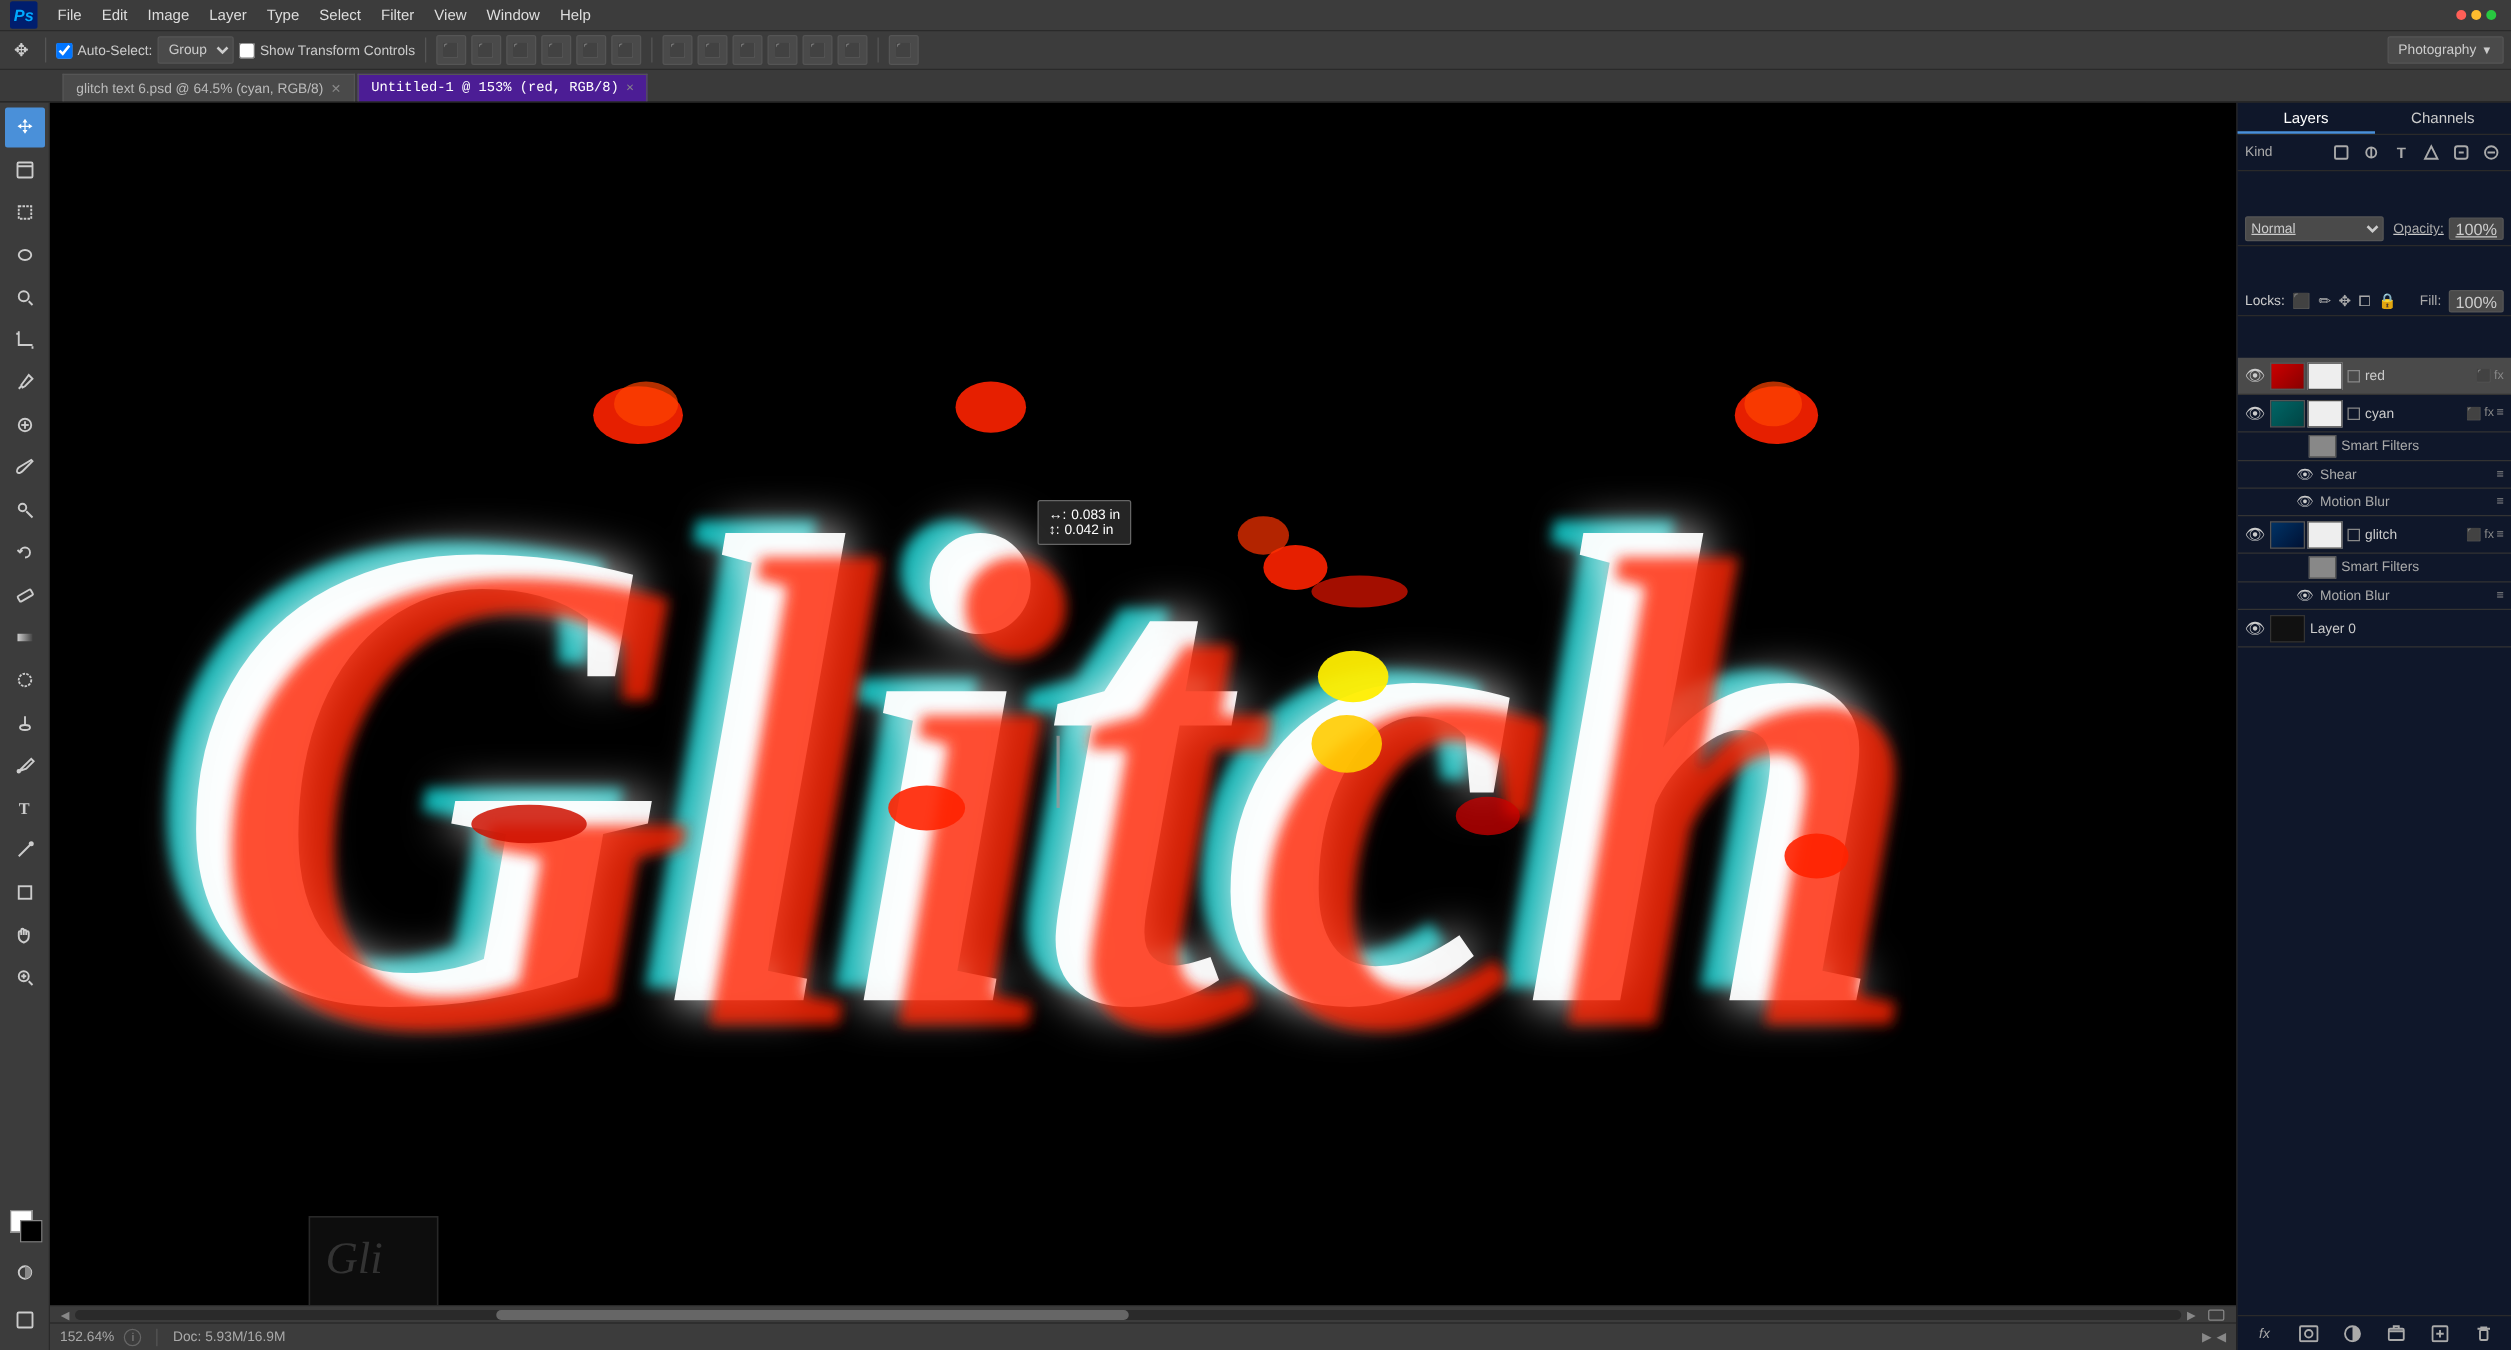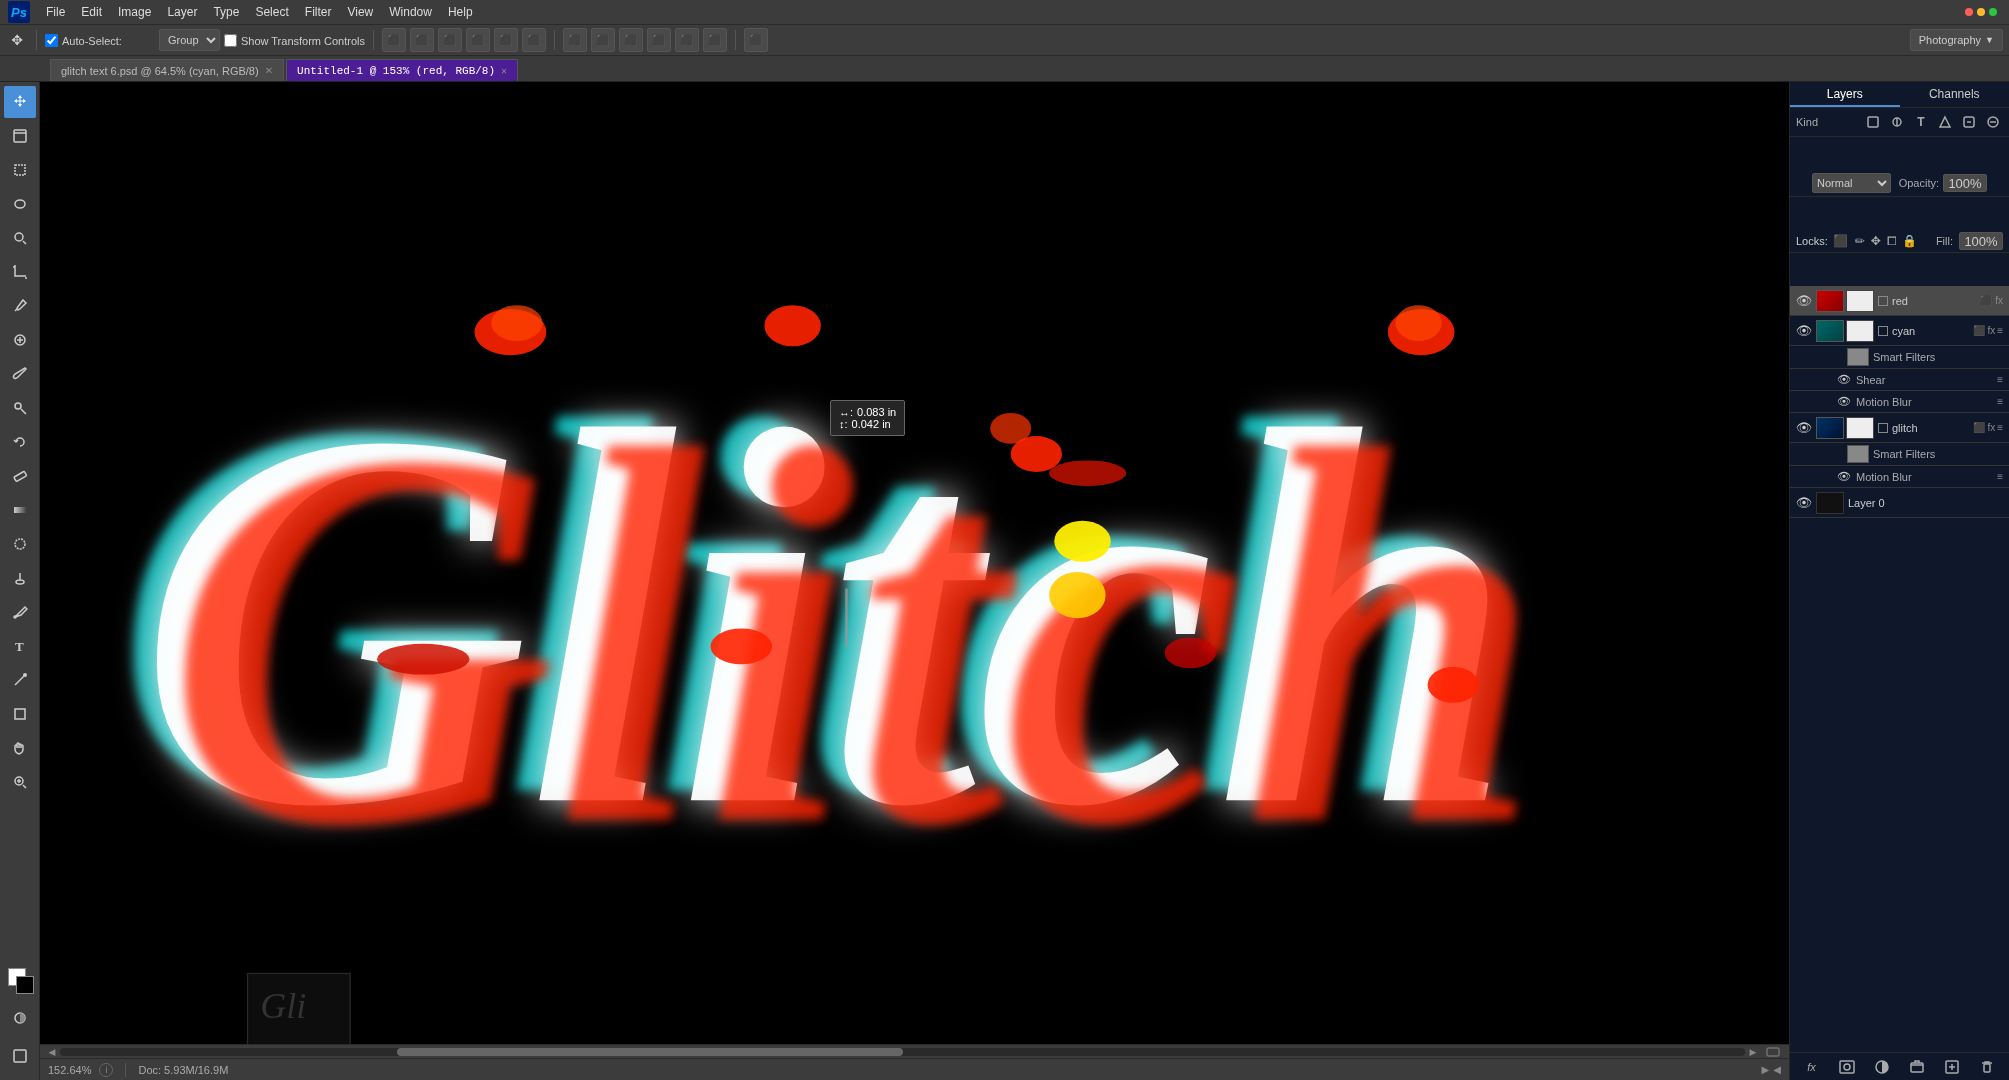--- a/index.html
+++ b/index.html
@@ -5,21 +5,21 @@
     * { margin: 0; padding: 0; box-sizing: border-box; }
     body { width: 2009px; height: 1080px; background: #2b2b2b; font-family: 'Arial', sans-serif; font-size: 12px; color: #ccc; overflow: hidden; display: flex; flex-direction: column; }
 
     
     #menu-bar { background: #3c3c3c; height: 24px; display: flex; align-items: center; padding: 0 8px; gap: 0; flex-shrink: 0; }
     #menu-bar .menu-item { padding: 2px 8px; font-size: 12px; color: #ddd; cursor: pointer; white-space: nowrap; }
 
     
     #toolbar { background: #3c3c3c; height: 32px; display: flex; align-items: center; padding: 0 6px; gap: 4px; flex-shrink: 0; border-top: 1px solid #2a2a2a; border-bottom: 1px solid #2a2a2a; }
     .toolbar-btn { height: 24px; min-width: 24px; background: #4a4a4a; border: 1px solid #555; color: #ccc; font-size: 11px; cursor: pointer; display: flex; align-items: center; justify-content: center; padding: 0 4px; border-radius: 2px; }
-    .toolbar-select { height: 22px; background: #4a4a4a; border: 1px solid #555; color: #ccc; font-size: 11px; padding: 0 4px; border-radius: 2px; cursor: pointer; margin-left: 33px; }
+    .toolbar-select { height: 22px; background: #4a4a4a; border: 1px solid #555; color: #ccc; font-size: 11px; padding: 0 4px; border-radius: 2px; cursor: pointer; }
     .toolbar-checkbox { display: flex; align-items: flex-end; gap: 4px; font-size: 11px; color: #ccc; }
     .toolbar-sep { width: 1px; height: 20px; background: #555; margin: 0 4px; }
 
     
     #tabs { background: #3a3a3a; height: 26px; display: flex; align-items: flex-end; padding: 0 0 0 50px; flex-shrink: 0; border-bottom: 1px solid #222; }
     .tab { height: 22px; background: #4a4a4a; border: 1px solid #555; border-bottom: none; padding: 0 10px; display: flex; align-items: center; gap: 6px; font-size: 11px; color: #bbb; cursor: pointer; margin-right: 2px; }
     .tab.active { background: #4c1d95; color: #fff; font-family: Liberation Mono, monospace; }
     .tab .close-btn { font-size: 10px; color: #888; cursor: pointer; }
 
     
@@ -46,21 +46,21 @@
     #right-panel { width: 220px; background: #0f172a; border-left: 1px solid #2a2a2a; display: flex; flex-direction: column; flex-shrink: 0; }
     #panel-tabs { display: flex; height: 26px; border-bottom: 1px solid #2a2a2a; }
     .panel-tab { flex: 1; display: flex; align-items: center; justify-content: center; font-size: 12px; color: #ccc; cursor: pointer; border-bottom: 2px solid transparent; }
     .panel-tab.active { border-bottom: 2px solid #4a90d9; color: #fff; }
 
     
     #layers-panel { flex: 1; display: flex; flex-direction: column; overflow: hidden; gap: 33px; }
     #layers-toolbar { display: flex; align-items: center; padding: 4px 6px; gap: 4px; border-bottom: 1px solid #2a2a2a; }
     .layers-tool-btn { width: 20px; height: 20px; background: transparent; border: none; color: #aaa; cursor: pointer; display: flex; align-items: center; justify-content: center; font-size: 12px; }
 
-    #layers-options { display: flex; align-items: center; padding: 3px 22px; gap: 4px; border-bottom: 1px solid #2a2a2a; }
+    #layers-options { display: flex; align-items: center; padding: 3px 6px; gap: 4px; border-bottom: 1px solid #2a2a2a; text-decoration: underline; }
     #layers-options select { height: 20px; background: #4a4a4a; border: 1px solid #555; color: #ccc; font-size: 11px; flex: 1; border-radius: 2px; }
     .prop-val { background: #4a4a4a; border: 1px solid #555; color: #ccc; width: 42px; height: 18px; font-size: 13px; padding: 0 2px; text-align: center; border-radius: 2px; }
 
     #layers-locks { display: flex; align-items: center; padding: 2px 6px; gap: 6px; border-bottom: 1px solid #2a2a2a; font-size: 11px; }
     .lock-icon { color: #aaa; font-size: 12px; cursor: pointer; }
 
     #layers-list { flex: 1; overflow-y: auto; }
     .layer-item { display: flex; align-items: center; padding: 3px 6px; gap: 4px; cursor: pointer; min-height: 30px; border-bottom: 1px solid #333; }
     .layer-item.active { background: #4a4a4a; }
     .layer-vis { width: 16px; height: 16px; display: flex; align-items: center; justify-content: center; cursor: pointer; font-size: 13px; }

